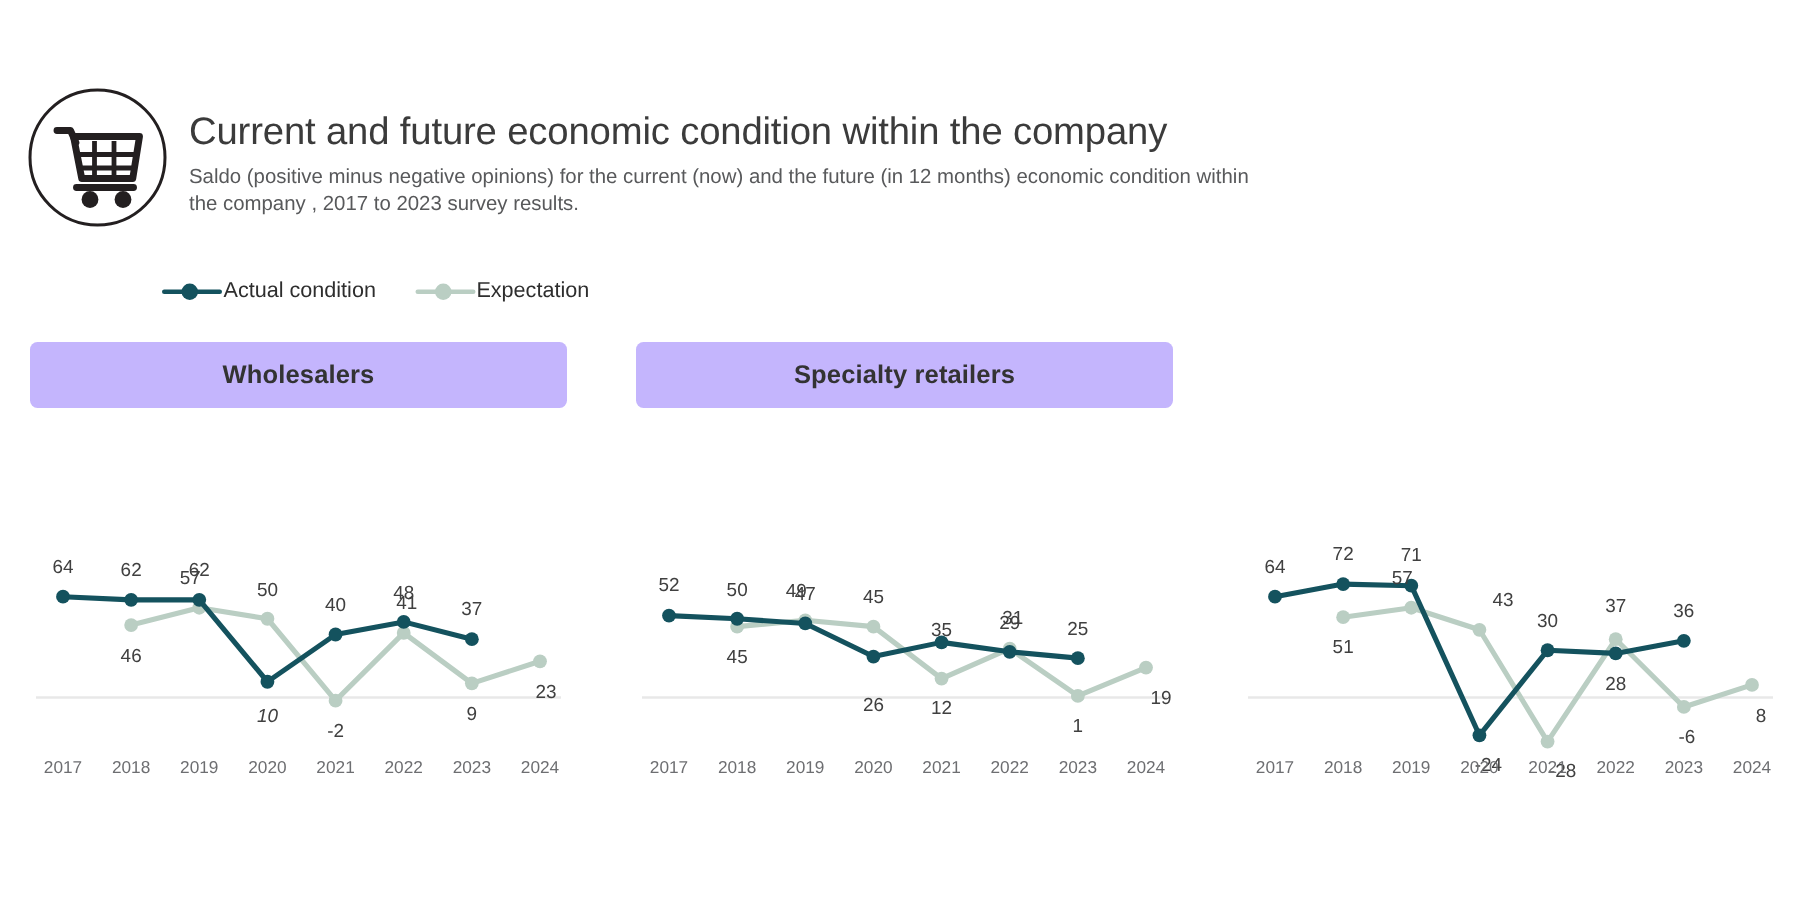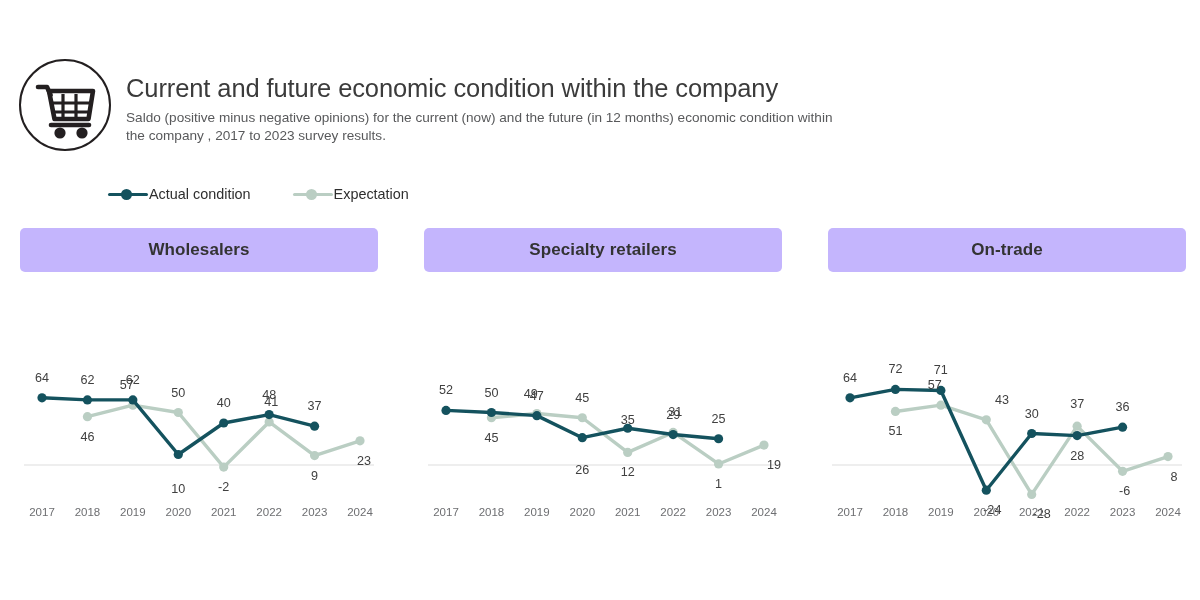--- a/index.html
+++ b/index.html
@@ -25,21 +25,21 @@
     letter-spacing: -0.1px; line-height: 1.12;
     font-family: "Liberation Sans", sans-serif;
   }
   .chart-subtitle {
     margin-top: 6px;
     font-size: 13.6px; font-weight: 400; color: #58595b;
     line-height: 1.38; max-width: 710px;
   }
 
   
-  .legend { position: absolute; left: 108px; top: 186px; display: flex; align-items: center; gap: 42px; }
+  .legend { position: absolute; left: 108px; top: 186px; display: flex; align-items: center; gap: 26px; }
   .legend-item { display: flex; align-items: center; gap: 1px; }
   .legend-swatch { position: relative; width: 40px; height: 14px; }
   .legend-swatch .lg-line {
     position: absolute; left: 0; top: 5.5px; width: 40px; height: 3.6px; border-radius: 2px;
   }
   .legend-swatch .lg-dot {
     position: absolute; left: 13px; top: 1.5px; width: 11px; height: 11px; border-radius: 50%;
   }
   .legend-label { font-size: 14.4px; color: #2e2e2e; }
 
@@ -142,21 +142,21 @@
           <circle cx="67.43" cy="119.90" r="4.6" fill="#14525e"></circle>
           <circle cx="112.86" cy="119.90" r="4.6" fill="#14525e"></circle>
           <circle cx="158.29" cy="174.50" r="4.6" fill="#14525e"></circle>
           <circle cx="203.71" cy="143.00" r="4.6" fill="#14525e"></circle>
           <circle cx="249.14" cy="134.60" r="4.6" fill="#14525e"></circle>
           <circle cx="294.57" cy="146.15" r="4.6" fill="#14525e"></circle>
         </svg>
         <div class="dlabel" style="left: 22px; top: 97.8px;">64</div>
         <div class="dlabel" style="left: 67.4286px; top: 99.9px;">62</div>
         <div class="dlabel" style="left: 112.857px; top: 99.9px;">62</div>
-        <div class="dlabel" style="left: 158.286px; top: 209px;">10</div>
+        <div class="dlabel" style="left: 158.286px; top: 197px; font-style: italic;">10</div>
         <div class="dlabel" style="left: 203.714px; top: 123px;">40</div>
         <div class="dlabel" style="left: 249.143px; top: 114.6px;">48</div>
         <div class="dlabel" style="left: 294.571px; top: 126.15px;">37</div>
         <div class="dlabel" style="left: 67.4286px; top: 156.7px;">46</div>
         <div class="dlabel" style="left: 106.857px; top: 105.15px;">57</div>
         <div class="dlabel" style="left: 158.286px; top: 112.5px;">50</div>
         <div class="dlabel" style="left: 203.714px; top: 207.1px;">-2</div>
         <div class="dlabel" style="left: 251.143px; top: 121.95px;">41</div>
         <div class="dlabel" style="left: 294.571px; top: 195.55px;">9</div>
         <div class="dlabel" style="left: 344px; top: 180.85px;">23</div>
@@ -218,23 +218,20 @@
           <div class="xtick" style="left: 158.286px;">2020</div>
           <div class="xtick" style="left: 203.714px;">2021</div>
           <div class="xtick" style="left: 249.143px;">2022</div>
           <div class="xtick" style="left: 294.571px;">2023</div>
           <div class="xtick" style="left: 340px;">2024</div>
         </div>
       </div>
   </div>
 
   <div class="panel panel-3">
-    <div class="panel-header">
-      <span class="panel-title">On-trade</span>
-    </div>
     <div class="plot">
         <svg width="358" height="248">
           <line x1="4" x2="354" y1="185" y2="185" stroke="#e8e8e8" stroke-width="1.6"></line>
           <path d="M67.43 131.45 L112.86 125.15 L158.29 139.85 L203.71 214.40 L249.14 146.15 L294.57 191.30 L340.00 176.60" fill="none" stroke="#bacec3" stroke-width="3.4" stroke-linecap="round" stroke-linejoin="round"></path>
           <circle cx="67.43" cy="131.45" r="4.6" fill="#bacec3"></circle>
           <circle cx="112.86" cy="125.15" r="4.6" fill="#bacec3"></circle>
           <circle cx="158.29" cy="139.85" r="4.6" fill="#bacec3"></circle>
           <circle cx="203.71" cy="214.40" r="4.6" fill="#bacec3"></circle>
           <circle cx="249.14" cy="146.15" r="4.6" fill="#bacec3"></circle>
           <circle cx="294.57" cy="191.30" r="4.6" fill="#bacec3"></circle>

